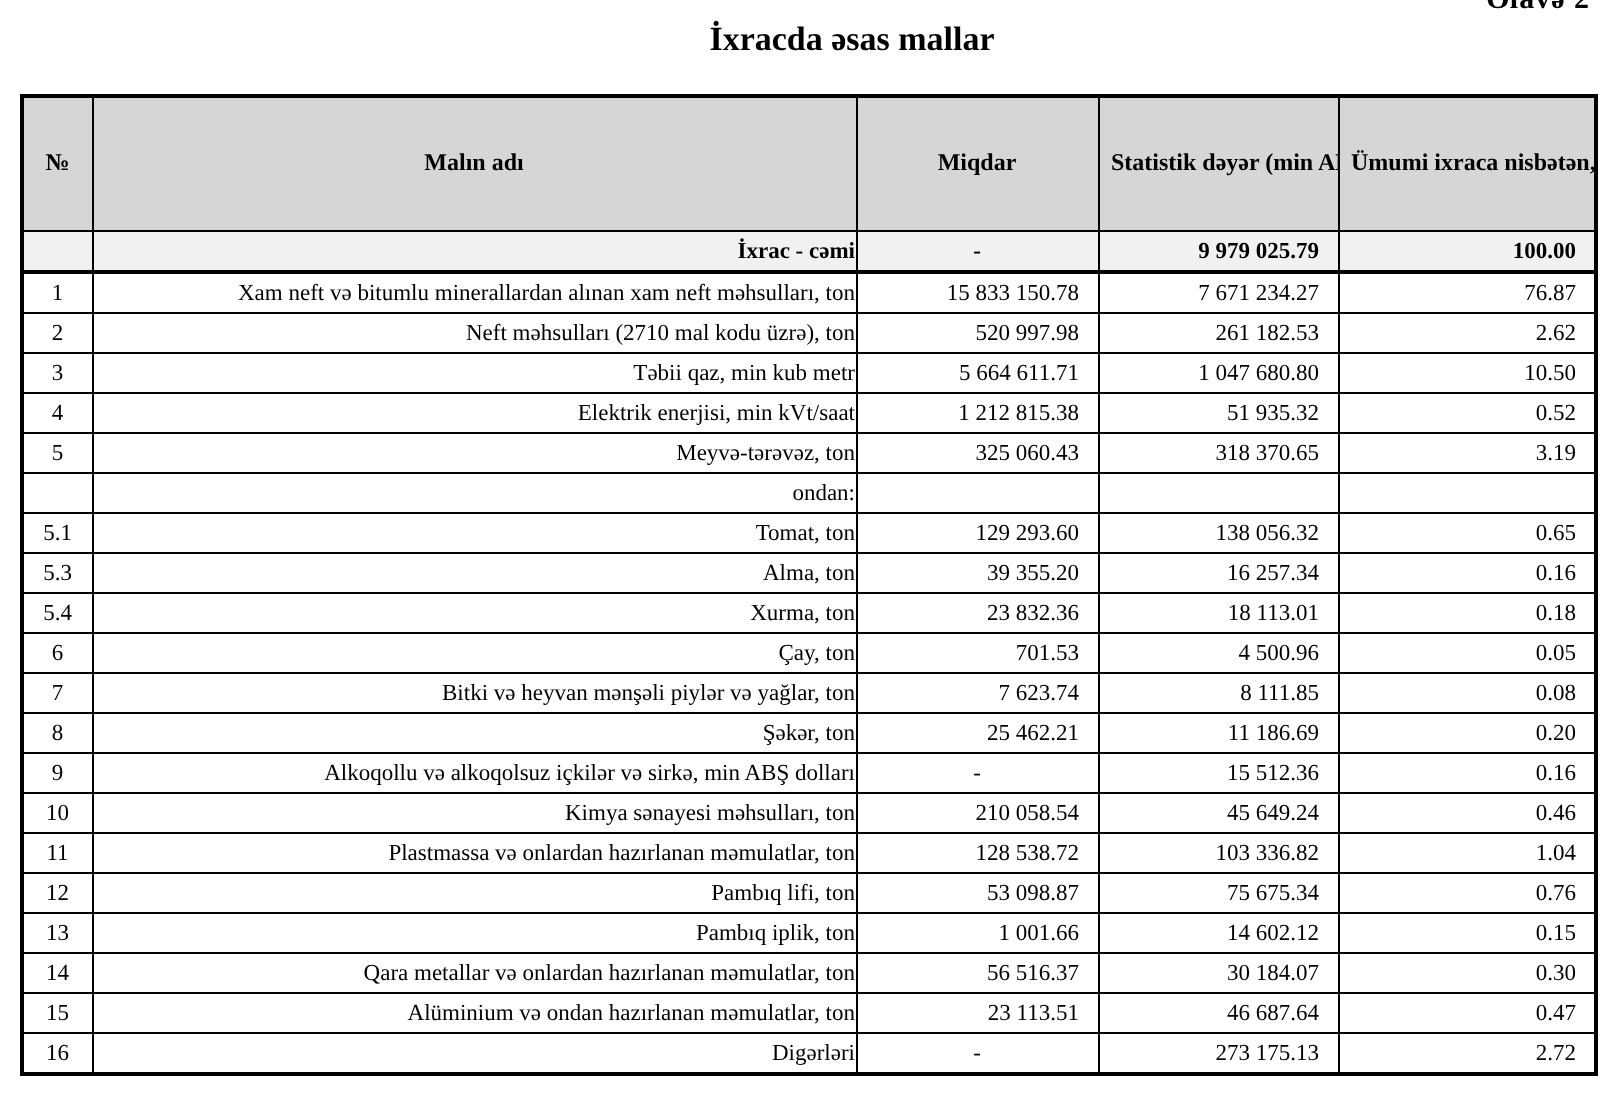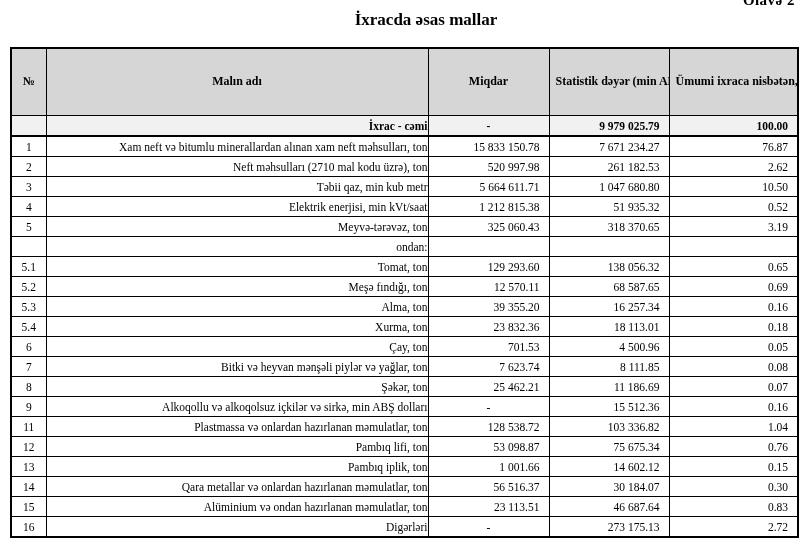--- a/index.html
+++ b/index.html
@@ -157,27 +157,20 @@
           <td class="c-share"></td>
         </tr>
         <tr>
           <td class="c-num">5.1</td>
           <td class="c-name indent-sub">Tomat, ton</td>
           <td class="c-qty">129 293.60</td>
           <td class="c-val">138 056.32</td>
           <td class="c-share">0.65</td>
         </tr>
         <tr>
-          <td class="c-num">5.2</td>
-          <td class="c-name indent-sub">Meşə fındığı, ton</td>
-          <td class="c-qty">12 570.11</td>
-          <td class="c-val">68 587.65</td>
-          <td class="c-share">0.69</td>
-        </tr>
-        <tr>
           <td class="c-num">5.3</td>
           <td class="c-name indent-sub">Alma, ton</td>
           <td class="c-qty">39 355.20</td>
           <td class="c-val">16 257.34</td>
           <td class="c-share">0.16</td>
         </tr>
         <tr>
           <td class="c-num">5.4</td>
           <td class="c-name indent-sub">Xurma, ton</td>
           <td class="c-qty">23 832.36</td>
@@ -196,30 +189,37 @@
           <td class="c-name indent-none">Bitki və heyvan mənşəli piylər və yağlar, ton</td>
           <td class="c-qty">7 623.74</td>
           <td class="c-val">8 111.85</td>
           <td class="c-share">0.08</td>
         </tr>
         <tr>
           <td class="c-num">8</td>
           <td class="c-name indent-none">Şəkər, ton</td>
           <td class="c-qty">25 462.21</td>
           <td class="c-val">11 186.69</td>
-          <td class="c-share">0.07</td>
+          <td class="c-share">0.20</td>
         </tr>
         <tr>
           <td class="c-num">9</td>
           <td class="c-name indent-none">Alkoqollu və alkoqolsuz içkilər və sirkə, min ABŞ dolları</td>
           <td class="c-qty dash">-</td>
           <td class="c-val">15 512.36</td>
           <td class="c-share">0.16</td>
         </tr>
         <tr>
+          <td class="c-num">10</td>
+          <td class="c-name indent-none">Kimya sənayesi məhsulları, ton</td>
+          <td class="c-qty">210 058.54</td>
+          <td class="c-val">45 649.24</td>
+          <td class="c-share">0.46</td>
+        </tr>
+        <tr>
           <td class="c-num">11</td>
           <td class="c-name indent-none">Plastmassa və onlardan hazırlanan məmulatlar, ton</td>
           <td class="c-qty">128 538.72</td>
           <td class="c-val">103 336.82</td>
           <td class="c-share">1.04</td>
         </tr>
         <tr>
           <td class="c-num">12</td>
           <td class="c-name indent-none">Pambıq lifi, ton</td>
           <td class="c-qty">53 098.87</td>
@@ -238,21 +238,21 @@
           <td class="c-name indent-none">Qara metallar və onlardan hazırlanan məmulatlar, ton</td>
           <td class="c-qty">56 516.37</td>
           <td class="c-val">30 184.07</td>
           <td class="c-share">0.30</td>
         </tr>
         <tr>
           <td class="c-num">15</td>
           <td class="c-name indent-none">Alüminium və ondan hazırlanan məmulatlar, ton</td>
           <td class="c-qty">23 113.51</td>
           <td class="c-val">46 687.64</td>
-          <td class="c-share">0.83</td>
+          <td class="c-share">0.47</td>
         </tr>
         <tr>
           <td class="c-num">16</td>
           <td class="c-name indent-none">Digərləri</td>
           <td class="c-qty dash">-</td>
           <td class="c-val">273 175.13</td>
           <td class="c-share">2.72</td>
         </tr>
       </tbody>
   </table>

